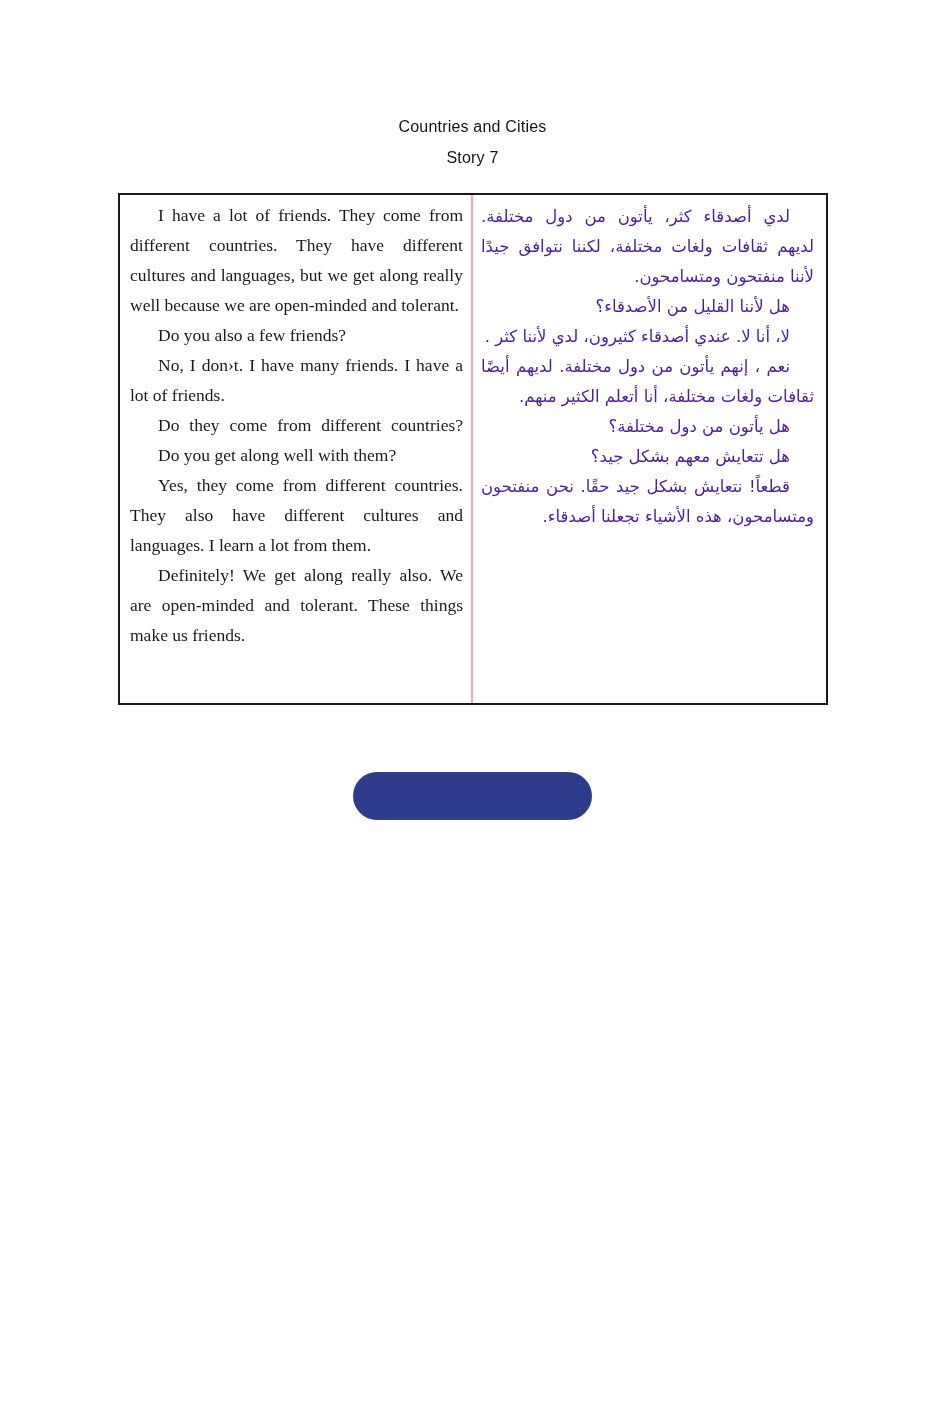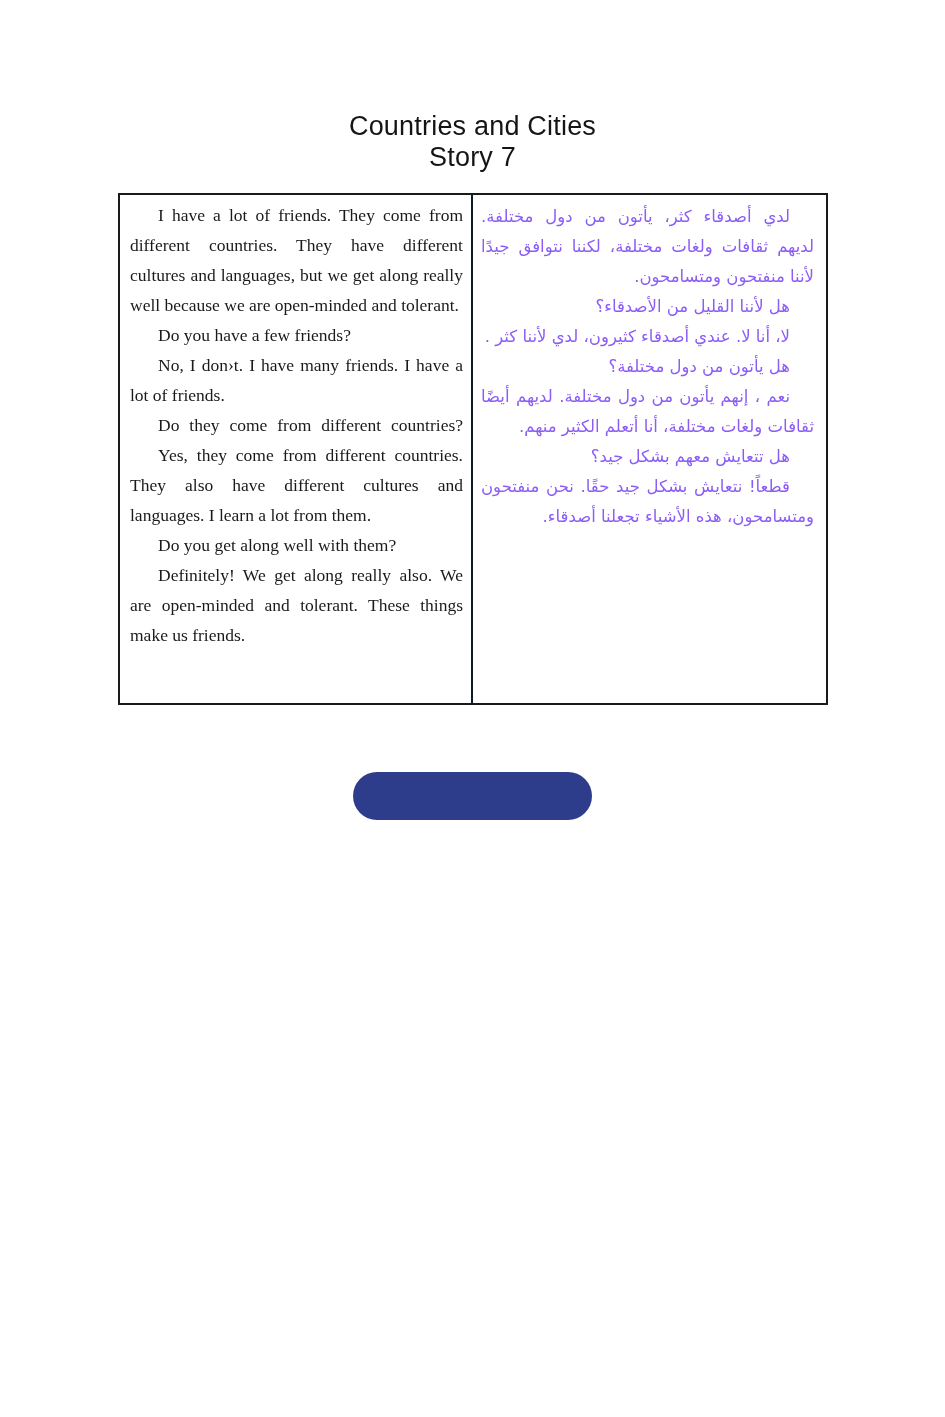--- a/index.html
+++ b/index.html
@@ -13,54 +13,54 @@
     font-family: "Liberation Serif", serif;
     color: #1c1a18;
   }
   .title-block {
     position: absolute;
     top: 111px;
     left: 0;
     width: 100%;
     text-align: center;
     font-family: "Liberation Sans", sans-serif;
-    font-size: 27px;
+    font-size: 16px;
     line-height: 31px;
     color: #171513;
     letter-spacing: 0.2px;
   }
   .story-table {
     position: absolute;
     left: 118px;
     top: 193px;
     width: 710px;
     height: 512px;
     border: 2px solid #1c1a18;
     display: flex;
     overflow: hidden;
   }
   .col { width: 50%; overflow: hidden; }
   .col.english {
-    border-right: 2px solid #0f172a;
+    border-right: 2px solid #fca5a5;
     padding: 5px 8px 0 10px;
     font-family: "Liberation Serif", serif;
     font-size: 17.5px;
     line-height: 30px;
   }
   .col.english p {
     text-align: justify;
     text-indent: 28px;
   }
   .col.english p.stretch { text-align-last: justify; }
   .col.arabic {
     padding: 7px 12px 0 8px;
     font-family: "DejaVu Sans", sans-serif;
     font-size: 16.5px;
     line-height: 30px;
-    color: #8b5cf6;
+    color: #4c1d95;
   }
   .col.arabic p {
     text-align: justify;
     text-indent: 24px;
   }
   .pill-button {
     position: absolute;
     left: 353px;
     top: 772px;
     width: 239px;
@@ -78,34 +78,34 @@
 
   <header class="title-block">
     <div>Countries and Cities</div>
     <div>Story 7</div>
   </header>
 
   <div class="story-table">
 
     <div class="col english">
       <p>I have a lot of friends. They come from different countries. They have different cultures and languages, but we get along really well because we are open-minded and tolerant.</p>
-      <p>Do you have a few friends?</p>
+      <p>Do you also a few friends?</p>
       <p>No, I don›t. I have many friends. I have a lot of friends.</p>
       <p class="stretch">Do they come from different countries?</p>
+      <p>Do you get along well with them?</p>
       <p>Yes, they come from different countries. They also have different cultures and languages. I learn a lot from them.</p>
-      <p>Do you get along well with them?</p>
       <p>Definitely! We get along really also. We are open-minded and tolerant. These things make us friends.</p>
     </div>
 
     <div class="col arabic" dir="rtl" lang="ar">
       <p>لدي أصدقاء كثر، يأتون من دول مختلفة. لديهم ثقافات ولغات مختلفة، لكننا نتوافق جيدًا لأننا منفتحون ومتسامحون.</p>
       <p>هل لأننا القليل من الأصدقاء؟</p>
       <p>لا، أنا لا. عندي أصدقاء كثيرون، لدي لأننا كثر .</p>
+      <p>نعم ، إنهم يأتون من دول مختلفة.  لديهم أيضًا ثقافات ولغات مختلفة،  أنا أتعلم الكثير منهم.</p>
       <p>هل يأتون من دول مختلفة؟</p>
-      <p>نعم ، إنهم يأتون من دول مختلفة.  لديهم أيضًا ثقافات ولغات مختلفة،  أنا أتعلم الكثير منهم.</p>
       <p>هل تتعايش معهم بشكل جيد؟</p>
       <p>قطعاً! نتعايش بشكل جيد حقًا. نحن منفتحون ومتسامحون،  هذه الأشياء تجعلنا أصدقاء.</p>
     </div>
 
   </div>
 
   <button class="pill-button" type="button"></button>
 
 </div>
 

